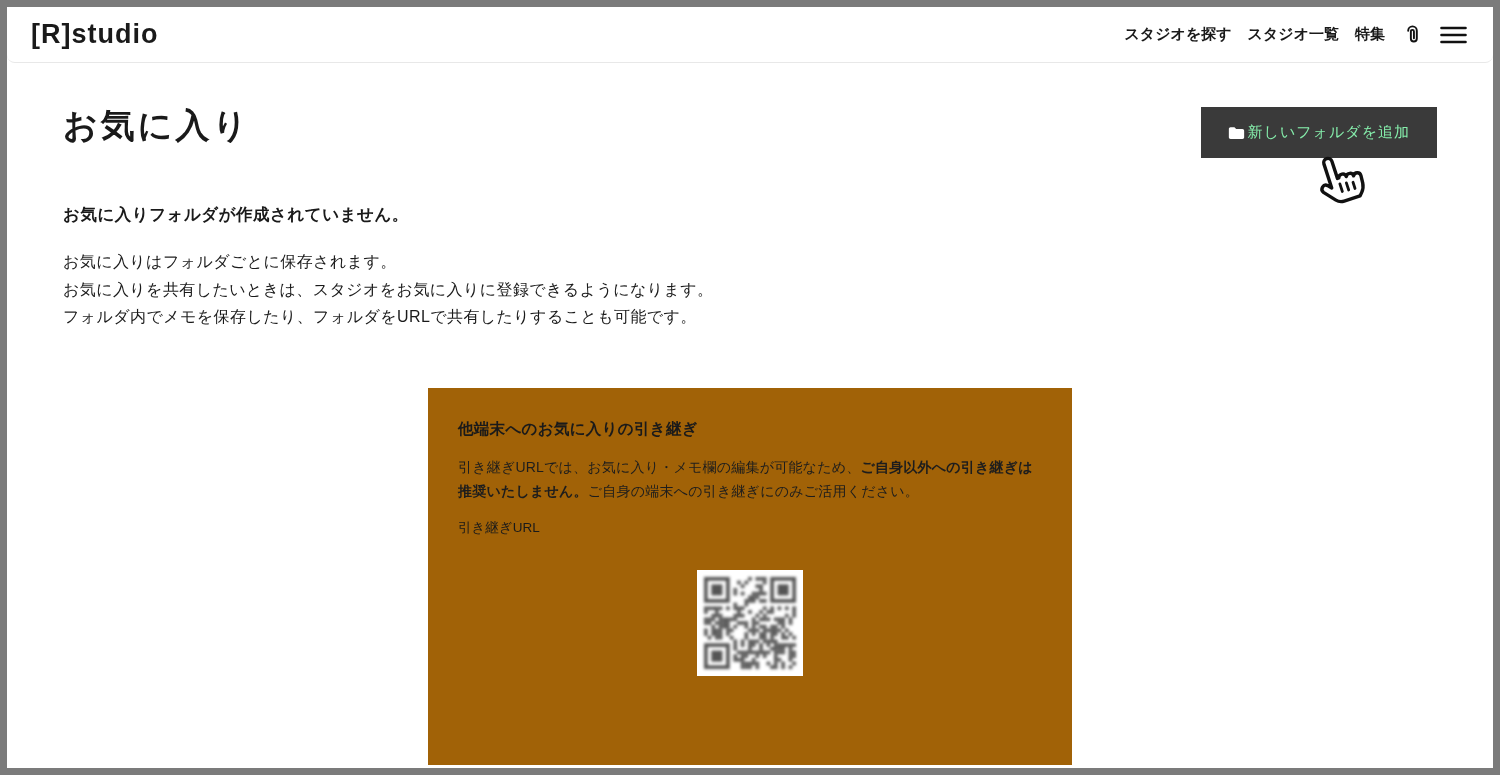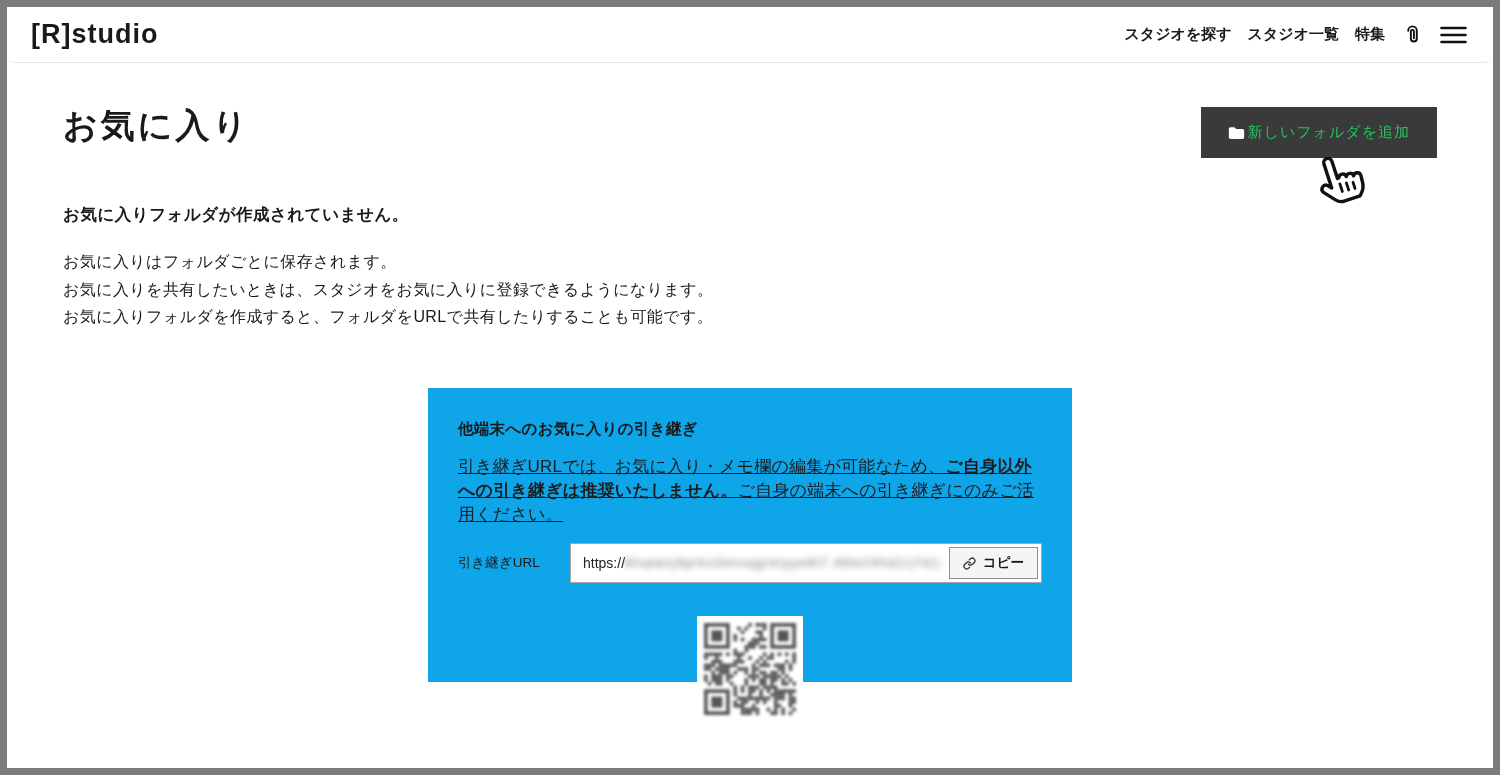--- a/index.html
+++ b/index.html
@@ -22,46 +22,46 @@
   .nav-link { font-size:15px; font-weight:bold; cursor:pointer; white-space:nowrap; }
   .nav-iconbtn { display:flex; align-items:center; cursor:pointer; }
 
   
   .page-title {
     position:absolute; left:56px; top:96px;
     font-size:34px; font-weight:bold; letter-spacing:3px;
   }
   .add-folder-btn {
     position:absolute; top:100px; right:56px; height:51px;
-    background:#3a3a3a; color:#22c55e; border:none; cursor:pointer;
+    background:#3a3a3a; color:#86efac; border:none; cursor:pointer;
     display:flex; align-items:center; gap:3px; padding:0 27px;
     font-size:15px; font-family:inherit; letter-spacing:1px;
   }
   .cursor-overlay {
     position:absolute; left:1298px; top:144px; width:64px; height:74px;
     z-index:6; pointer-events:none;
   }
 
   
   .empty-heading {
     position:absolute; left:56px; top:197px;
     font-size:16.5px; font-weight:bold; letter-spacing:.5px;
   }
   .empty-lines {
     position:absolute; left:56px; top:241px;
     font-size:16px; line-height:27.5px; letter-spacing:.4px;
   }
 
   
   .transfer-box {
-    position:absolute; left:421px; top:381px; width:644px; height:294px;
-    background:#0ea5e9; padding:31px 30px;
+    position:absolute; left:421px; top:381px; width:644px; height:377px;
+    background:#a16207; padding:31px 30px;
   }
   .transfer-title { font-size:15.5px; font-weight:bold; margin-bottom:15px; letter-spacing:.3px; }
-  .transfer-box p { font-size:17px; line-height:24px; letter-spacing:.2px; color:#1d1d1d;text-decoration:underline; }
+  .transfer-box p { font-size:14px; line-height:24px; letter-spacing:.2px; color:#1d1d1d; }
   .transfer-box p b { font-weight:bold; }
 
   .url-row { margin-top:16px; display:flex; align-items:center;gap:24px; }
   .url-label { width:88px; flex-shrink:0; font-size:13.5px; }
   .url-field {
     flex:1; height:40px; background:#fff; border:1px solid #a5a5a5;
     display:flex; align-items:center; padding-left:12px; overflow:hidden; cursor:text;
   }
   .url-prefix { font-size:14px; color:#222; flex-shrink:0; }
   .url-redacted {
@@ -127,42 +127,29 @@
           <line x1="49" y1="36.5" x2="49" y2="43"></line>
         </g>
       </g>
     </svg>
   </div>
 
   <div class="empty-heading">お気に入りフォルダが作成されていません。</div>
   <div class="empty-lines">
     <div>お気に入りはフォルダごとに保存されます。</div>
     <div>お気に入りを共有したいときは、スタジオをお気に入りに登録できるようになります。</div>
-    <div>お気に入りフォルダを作成すると、フォルダをURLで共有したりすることも可能です。</div>
+    <div>フォルダ内でメモを保存したり、フォルダをURLで共有したりすることも可能です。</div>
   </div>
 
   <div class="transfer-box">
     <div class="transfer-title">他端末へのお気に入りの引き継ぎ</div>
     <p><span>引き継ぎURLでは、お気に入り・メモ欄の編集が可能なため、</span><b>ご自身以外への引き継ぎは推奨いたしません。</b><span>ご自身の端末への引き継ぎにのみご活用ください。</span></p>
 
     <div class="url-row">
       <div class="url-label">引き継ぎURL</div>
-      <div class="url-field">
-        <span class="url-prefix">https://</span>
-        <span class="url-redacted" id="url-redacted">8tvpwxj9p/ks3enxqg/etyye8t7.48m24hd1/j7d1nnvp.ped2r7</span>
-        <button class="copy-btn">
-          <span style="display:flex;">
-            <svg width="13" height="13" viewBox="0 0 24 24" fill="none" stroke="#333" stroke-width="2.4" stroke-linecap="round" stroke-linejoin="round">
-              <path d="M10 13a5 5 0 0 0 7.54.54l3-3a5 5 0 0 0-7.07-7.07l-1.72 1.71"></path>
-              <path d="M14 11a5 5 0 0 0-7.54-.54l-3 3a5 5 0 0 0 7.07 7.07l1.71-1.71"></path>
-            </svg>
-          </span>
-          <span>コピー</span>
-        </button>
-      </div>
     </div>
 
     <div class="qr-wrap">
       <div class="qr-card">
         <svg id="qr-svg" width="92" height="92" viewBox="0 0 92 92">
             <rect x="44.160000000000004" y="0" width="3.68" height="3.68" fill="#2b2b2b"></rect>
             <rect x="51.52" y="0" width="3.68" height="3.68" fill="#2b2b2b"></rect>
             <rect x="55.2" y="0" width="3.68" height="3.68" fill="#2b2b2b"></rect>
             <rect x="58.88" y="0" width="3.68" height="3.68" fill="#2b2b2b"></rect>
             <rect x="33.120000000000005" y="3.68" width="3.68" height="3.68" fill="#2b2b2b"></rect>

